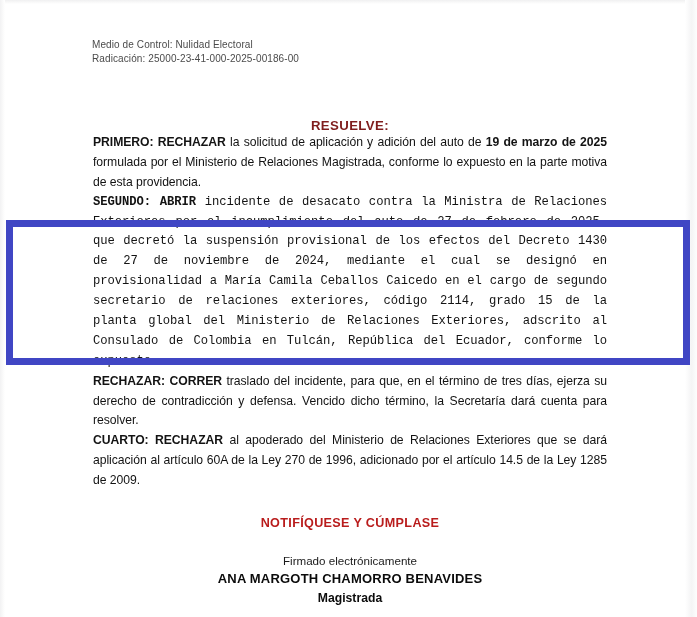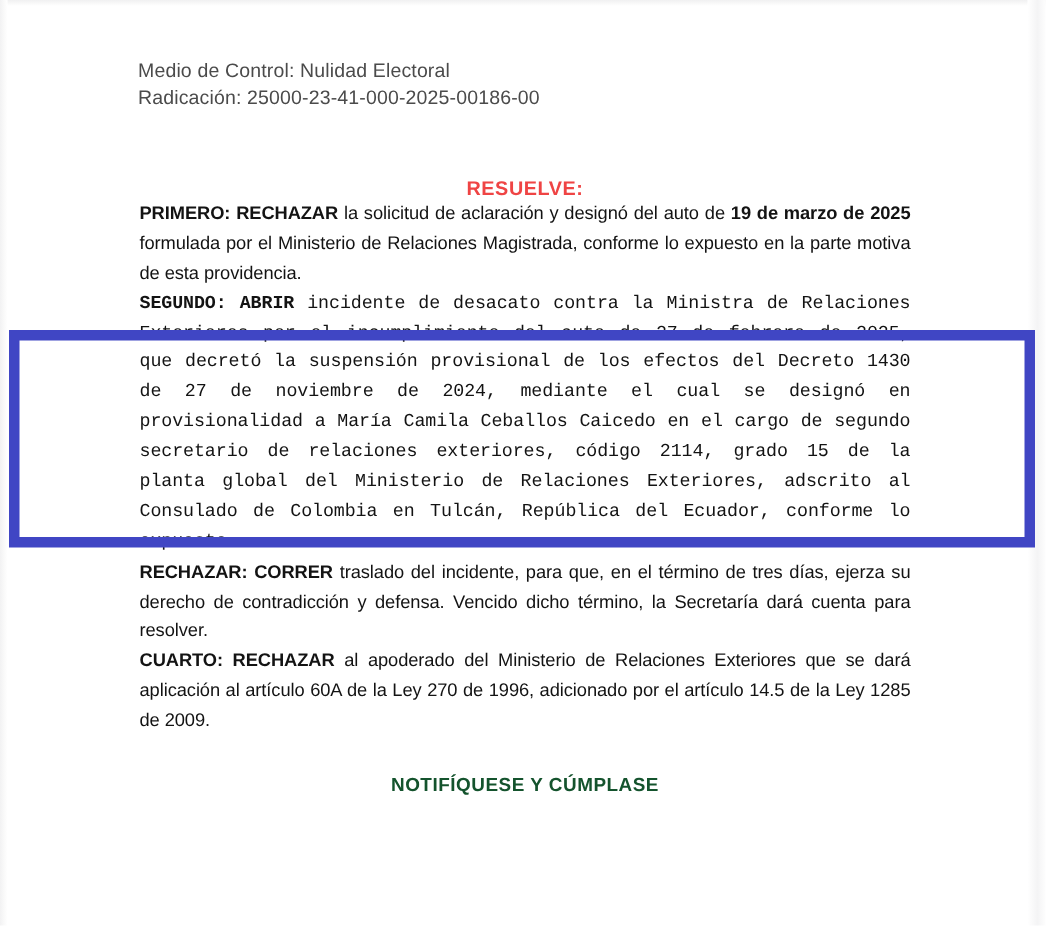--- a/index.html
+++ b/index.html
@@ -45,42 +45,42 @@
   .doc {
     position: absolute;
     inset: 0;
   }
 
   
   .meta {
     position: absolute;
     left: 92px;
     top: 38px;
-    font-size: 13px;
+    font-size: 10px;
     line-height: 1.42;
     color: #4b4b4b;
     letter-spacing: 0.1px;
   }
   .meta div { white-space: nowrap; }
 
   
   .column {
     position: absolute;
     left: 93px;
     top: 0;
     width: 514px;
   }
 
   .heading-resuelve {
     text-align: center;
     font-weight: bold;
     font-size: 13.2px;
     letter-spacing: 0.4px;
     margin-top: 118px;
-    color: #ef4444;
+    color: #7f1d1d;
   }
 
   p.para {
     text-align: justify;
     font-size: 12.2px;
     line-height: 1.63;
     margin: 0;
     color: #131313;
     letter-spacing: -0.05px;
   }
@@ -93,21 +93,21 @@
 
   
   .closing {
     text-align: center;
     margin-top: 25px;
   }
   .notifiquese {
     font-weight: bold;
     font-size: 12.6px;
     letter-spacing: 0.35px;
-    color: #14532d;
+    color: #b91c1c;
   }
   .sign-block {
     margin-top: 22px;
     text-align: center;
     line-height: 1.5;
   }
   .sign-firmado {
     font-size: 11.6px;
     color: #1a1a1a;
   }
@@ -150,36 +150,41 @@
   <div class="meta">
     <div>Medio de Control: Nulidad Electoral</div>
     <div>Radicación: 25000-23-41-000-2025-00186-00</div>
   </div>
 
   <div class="column">
 
     <div class="heading-resuelve">RESUELVE:</div>
 
     <p class="para p-primero">
-      <b>PRIMERO: RECHAZAR</b><span> la solicitud de aclaración y designó del auto de </span><b>19 de marzo de 2025</b><span> formulada por el Ministerio de Relaciones Magistrada, conforme lo expuesto en la parte motiva de esta providencia.</span>
+      <b>PRIMERO: RECHAZAR</b><span> la solicitud de aplicación y adición del auto de </span><b>19 de marzo de 2025</b><span> formulada por el Ministerio de Relaciones Magistrada, conforme lo expuesto en la parte motiva de esta providencia.</span>
     </p>
 
     <p class="para p-segundo">
       <b>SEGUNDO: ABRIR</b><span> incidente de desacato contra la Ministra de Relaciones Exteriores por el incumplimiento del auto de 27 de febrero de 2025, que decretó la suspensión provisional de los efectos del Decreto 1430 de 27 de noviembre de 2024, mediante el cual se designó en provisionalidad a María Camila Ceballos Caicedo en el cargo de segundo secretario de relaciones exteriores, código 2114, grado 15 de la planta global del Ministerio de Relaciones Exteriores, adscrito al Consulado de Colombia en Tulcán, República del Ecuador, conforme lo expuesto.</span>
     </p>
 
     <p class="para p-tercero">
       <b>RECHAZAR: CORRER</b><span> traslado del incidente, para que, en el término de tres días, ejerza su derecho de contradicción y defensa. Vencido dicho término, la Secretaría dará cuenta para resolver.</span>
     </p>
 
     <p class="para p-cuarto">
       <b>CUARTO: RECHAZAR</b><span> al apoderado del Ministerio de Relaciones Exteriores que se dará aplicación al artículo 60A de la Ley 270 de 1996, adicionado por el artículo 14.5 de la Ley 1285 de 2009.</span>
     </p>
 
     <div class="closing">
       <div class="notifiquese">NOTIFÍQUESE Y CÚMPLASE</div>
+      <div class="sign-block">
+        <div class="sign-firmado">Firmado electrónicamente</div>
+        <div class="sign-name">ANA MARGOTH CHAMORRO BENAVIDES</div>
+        <div class="sign-role">Magistrada</div>
+      </div>
     </div>
 
   </div>
 
   <div class="highlight-box" style="border-color: rgb(64, 70, 196);"></div>
 
 </div>
 
 </body></html>

